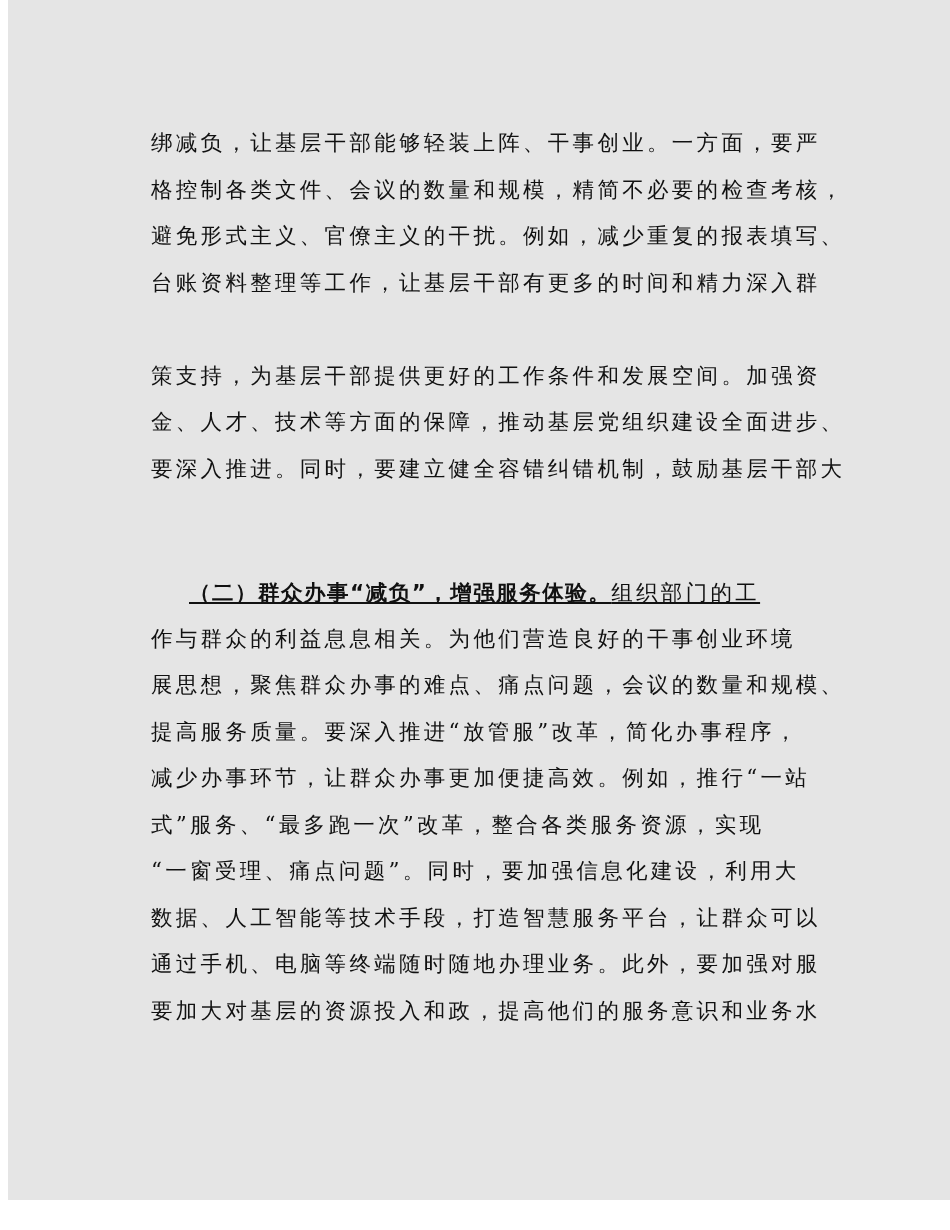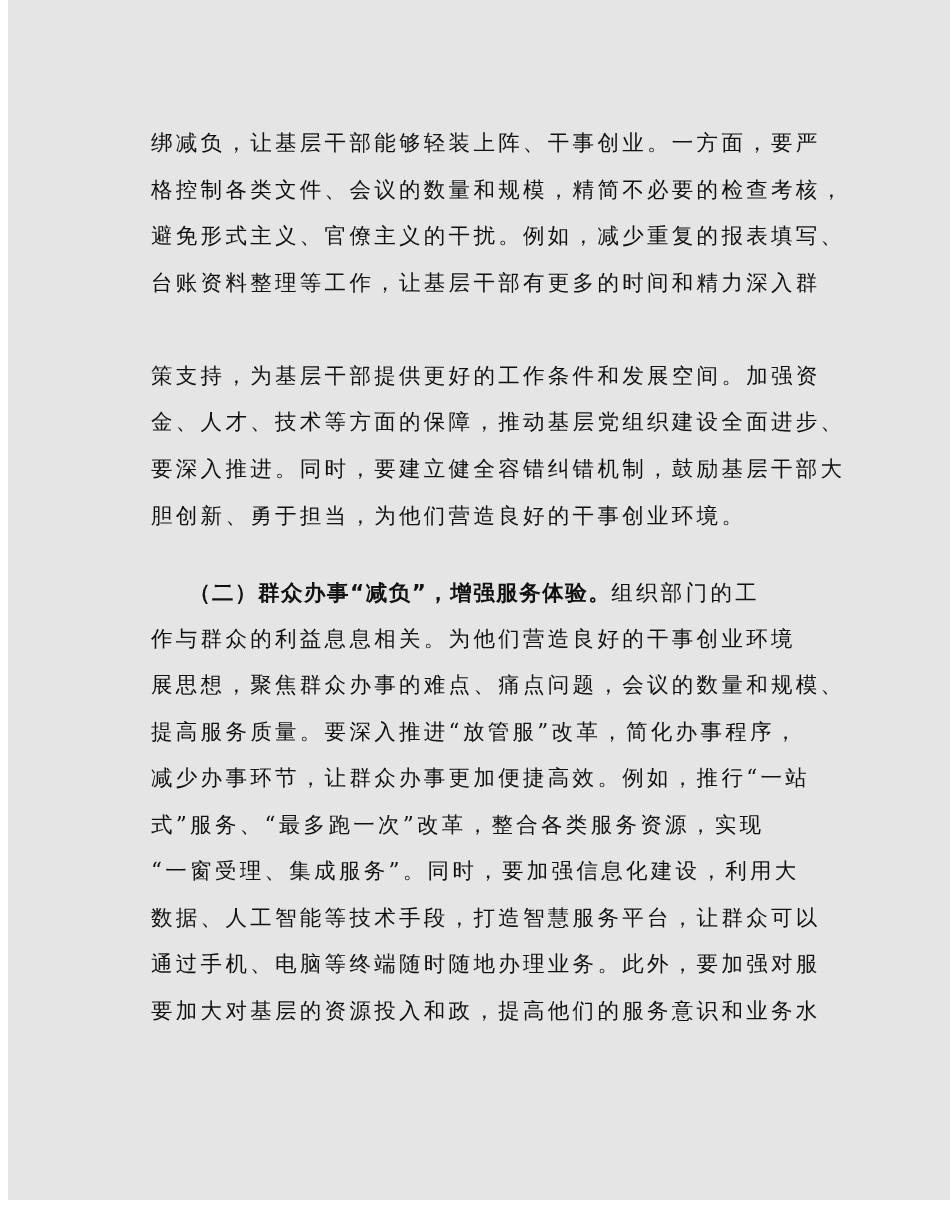--- a/index.html
+++ b/index.html
@@ -26,47 +26,46 @@
       position: absolute;
       left: 143px;
       width: 680px;
       height: 46px;
       line-height: 46px;
       font-size: 21.5px;
       letter-spacing: 3.3px;
       white-space: nowrap;
       overflow: visible;
     }
-    .indent { left: 181px; }
+    .indent { left: 181px; text-decoration: underline; }
     .bold {
       font-family: "DejaVu Sans", "Liberation Sans", sans-serif;
       font-weight: bold;
       letter-spacing: 1.5px;
     }
   </style>
 </head>
 <body>
 
 <div class="page">
 
   <div class="line" style="top:120px">绑减负，让基层干部能够轻装上阵、干事创业。一方面，要严</div>
   <div class="line" style="top:167px">格控制各类文件、会议的数量和规模，精简不必要的检查考核，</div>
   <div class="line" style="top:213px">避免形式主义、官僚主义的干扰。例如，减少重复的报表填写、</div>
   <div class="line" style="top:260px">台账资料整理等工作，让基层干部有更多的时间和精力深入群</div>
   <div class="line" style="top:399px">金、人才、技术等方面的保障，推动基层党组织建设全面进步、</div>
   <div class="line" style="top:353px">策支持，为基层干部提供更好的工作条件和发展空间。加强资</div>
   <div class="line" style="top:446px">要深入推进。同时，要建立健全容错纠错机制，鼓励基层干部大</div>
-  <div class="line" style="top:493px">胆创新、勇于担当，为他们营造良好的干事创业环境。</div>
 
   <div class="line indent" style="top:570px">
     <span class="bold">（二）群众办事“减负”，增强服务体验。</span><span>组织部门的工</span>
   </div>
   <div class="line" style="top:616px">作与群众的利益息息相关。为他们营造良好的干事创业环境</div>
   <div class="line" style="top:662px">展思想，聚焦群众办事的难点、痛点问题，会议的数量和规模、</div>
   <div class="line" style="top:709px">提高服务质量。要深入推进“放管服”改革，简化办事程序，</div>
   <div class="line" style="top:755px">减少办事环节，让群众办事更加便捷高效。例如，推行“一站</div>
   <div class="line" style="top:802px">式”服务、“最多跑一次”改革，整合各类服务资源，实现</div>
-  <div class="line" style="top:848px">“一窗受理、集成服务”。同时，要加强信息化建设，利用大</div>
+  <div class="line" style="top:848px">“一窗受理、痛点问题”。同时，要加强信息化建设，利用大</div>
   <div class="line" style="top:895px">数据、人工智能等技术手段，打造智慧服务平台，让群众可以</div>
   <div class="line" style="top:941px">通过手机、电脑等终端随时随地办理业务。此外，要加强对服</div>
   <div class="line" style="top:988px">要加大对基层的资源投入和政，提高他们的服务意识和业务水</div>
 
 </div>
 
 </body></html>

